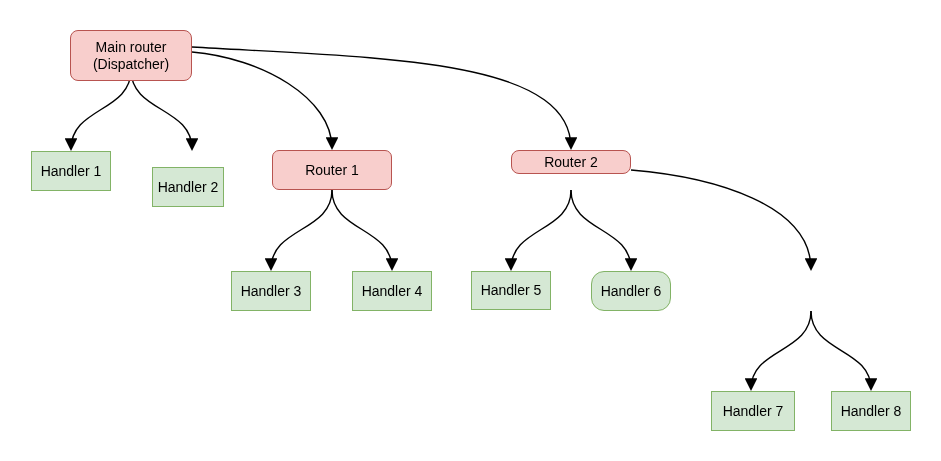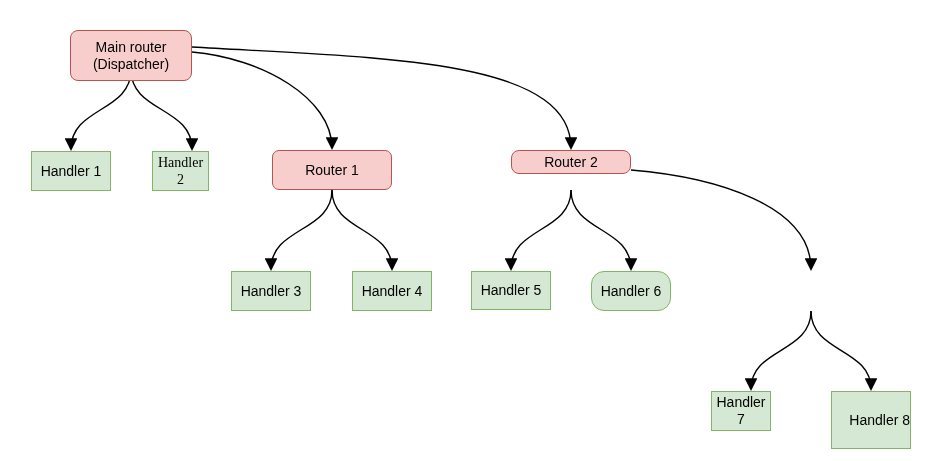--- a/index.html
+++ b/index.html
@@ -87,21 +87,21 @@
   </svg>
 
   <div class="node router" style="left:70px; top:30px; width:122px; height:51px;">
     <span>Main router
 (Dispatcher)</span>
   </div>
 
   <div class="node handler" style="left:31px; top:151px; width:80px; height:40px;">
     <span>Handler 1</span>
   </div>
-  <div class="node handler" style="left:152px; top:151px; width:57px; height:40px;font-family:Liberation Serif, serif;">
+  <div class="node handler" style="left:152px; top:167px; width:72px; height:40px;">
     <span>Handler 2</span>
   </div>
 
   <div class="node router" style="left:272px; top:150px; width:120px; height:40px;border-radius:7px;">
     <span>Router 1</span>
   </div>
   <div class="node router" style="left:511px; top:150px; width:120px; height:24px;">
     <span>Router 2</span>
   </div>
 
@@ -112,20 +112,20 @@
     <span>Handler 4</span>
   </div>
   <div class="node handler" style="left:471px; top:271px; width:80px; height:39px;">
     <span>Handler 5</span>
   </div>
   <div class="node handler" style="left:591px; top:271px; width:80px; height:40px;border-radius:13px;">
     <span>Handler 6</span>
   </div>
 
 
-  <div class="node handler" style="left:711px; top:391px; width:60px; height:40px;justify-content:flex-end;">
+  <div class="node handler" style="left:711px; top:391px; width:84px; height:40px;">
     <span>Handler 7</span>
   </div>
-  <div class="node handler" style="left:831px; top:391px; width:80px; height:58px;justify-content:flex-end;">
+  <div class="node handler" style="left:831px; top:391px; width:80px; height:40px;">
     <span>Handler 8</span>
   </div>
 
 </div>
 
 </body></html>

